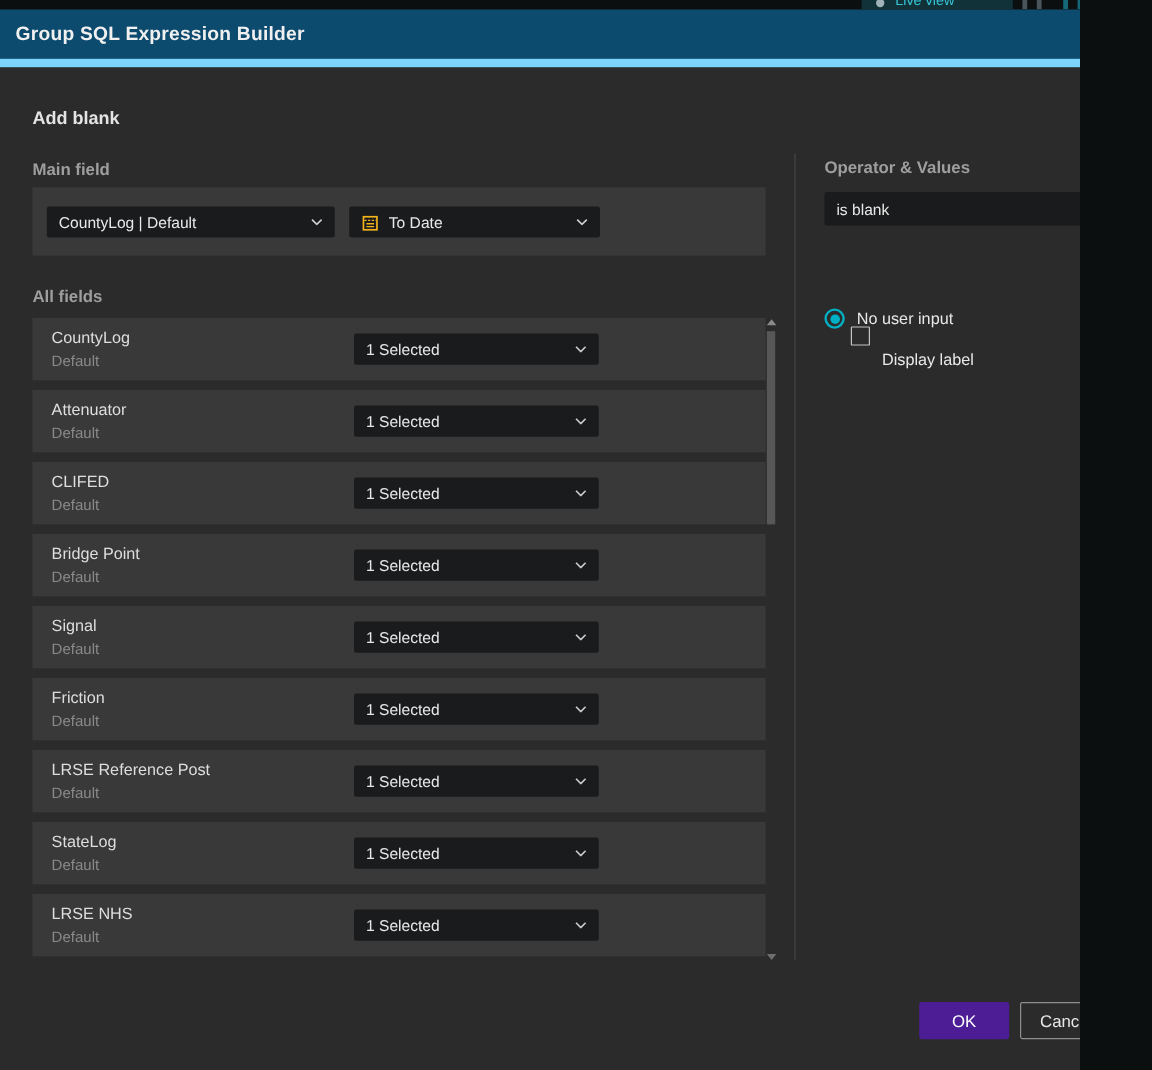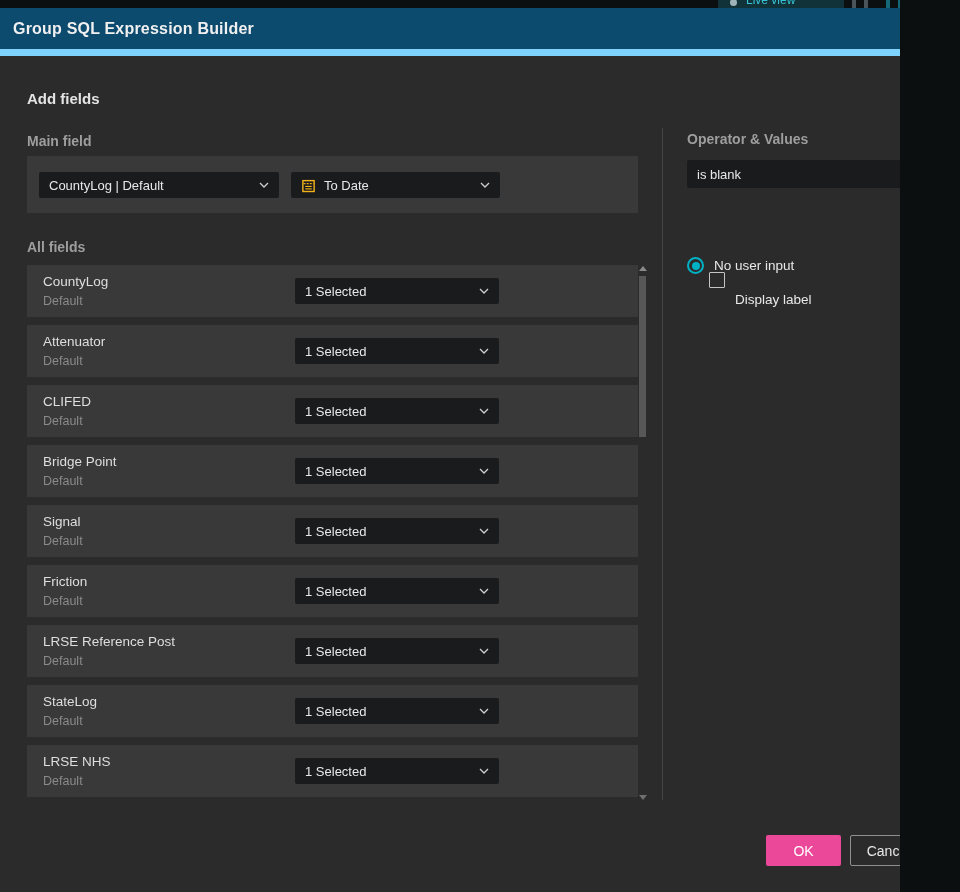--- a/index.html
+++ b/index.html
@@ -58,21 +58,21 @@
   .radio{width:13px;height:13px;border:2px solid #00b0c4;border-radius:50%;position:relative;flex:0 0 auto;}
   .radio.checked::after{content:'';position:absolute;inset:2.5px;border-radius:50%;background:#00b0c4;}
   .radio-label{margin-left:10px;font-size:13.5px;color:#e8e8e8;}
   .check-row{position:absolute;left:709px;top:244px;display:flex;align-items:center;cursor:pointer;}
   .checkbox{width:14px;height:14px;border:1px solid #c4c4c4;border-radius:1px;background:transparent;flex:0 0 auto;}
   .check-label{margin-left:10px;font-size:13.5px;color:#e8e8e8;margin-top:40px;}
 
   
   .btn{position:absolute;top:827px;height:31px;display:flex;align-items:center;justify-content:center;
        font-size:14px;border-radius:2px;cursor:pointer;box-sizing:border-box;}
-  .btn-ok{left:766px;width:75px;background:#ec4899;color:#ffffff;}
+  .btn-ok{left:766px;width:75px;background:#4c1d95;color:#ffffff;}
   .btn-cancel{left:850px;width:77px;background:transparent;border:1px solid #8f8f8f;color:#e8e8e8;}
 </style>
 </head>
 <body>
 
 <div class="stage">
 
   <div class="backdrop-top">
     <div class="live-view">
       <span class="lv-dot"></span>
@@ -108,21 +108,21 @@
     <div class="dlg-header">
       <h1 class="dlg-title">Group SQL Expression Builder</h1>
       <div class="dlg-close">
         <svg width="16" height="16" viewBox="0 0 16 16">
           <line x1="2" y1="2" x2="14" y2="14" stroke="#9a9a9a" stroke-width="1.4"></line>
           <line x1="14" y1="2" x2="2" y2="14" stroke="#9a9a9a" stroke-width="1.4"></line>
         </svg>
       </div>
     </div>
 
-    <div class="sec-heading" style="top:82px">Add fields</div>
+    <div class="sec-heading" style="top:82px">Add blank</div>
 
     <div class="sub-label" style="left:27px;top:125px">Main field</div>
 
     <div class="main-box">
       <div class="dd" style="left:12px;top:16px;width:240px;height:26px">
         <span>CountyLog | Default</span>
         <svg class="chev" width="10" height="6" viewBox="0 0 10 6">
           <polyline points="1,1 5,5 9,1" fill="none" stroke="#cfcfcf" stroke-width="1.3"></polyline>
         </svg>
       </div>

